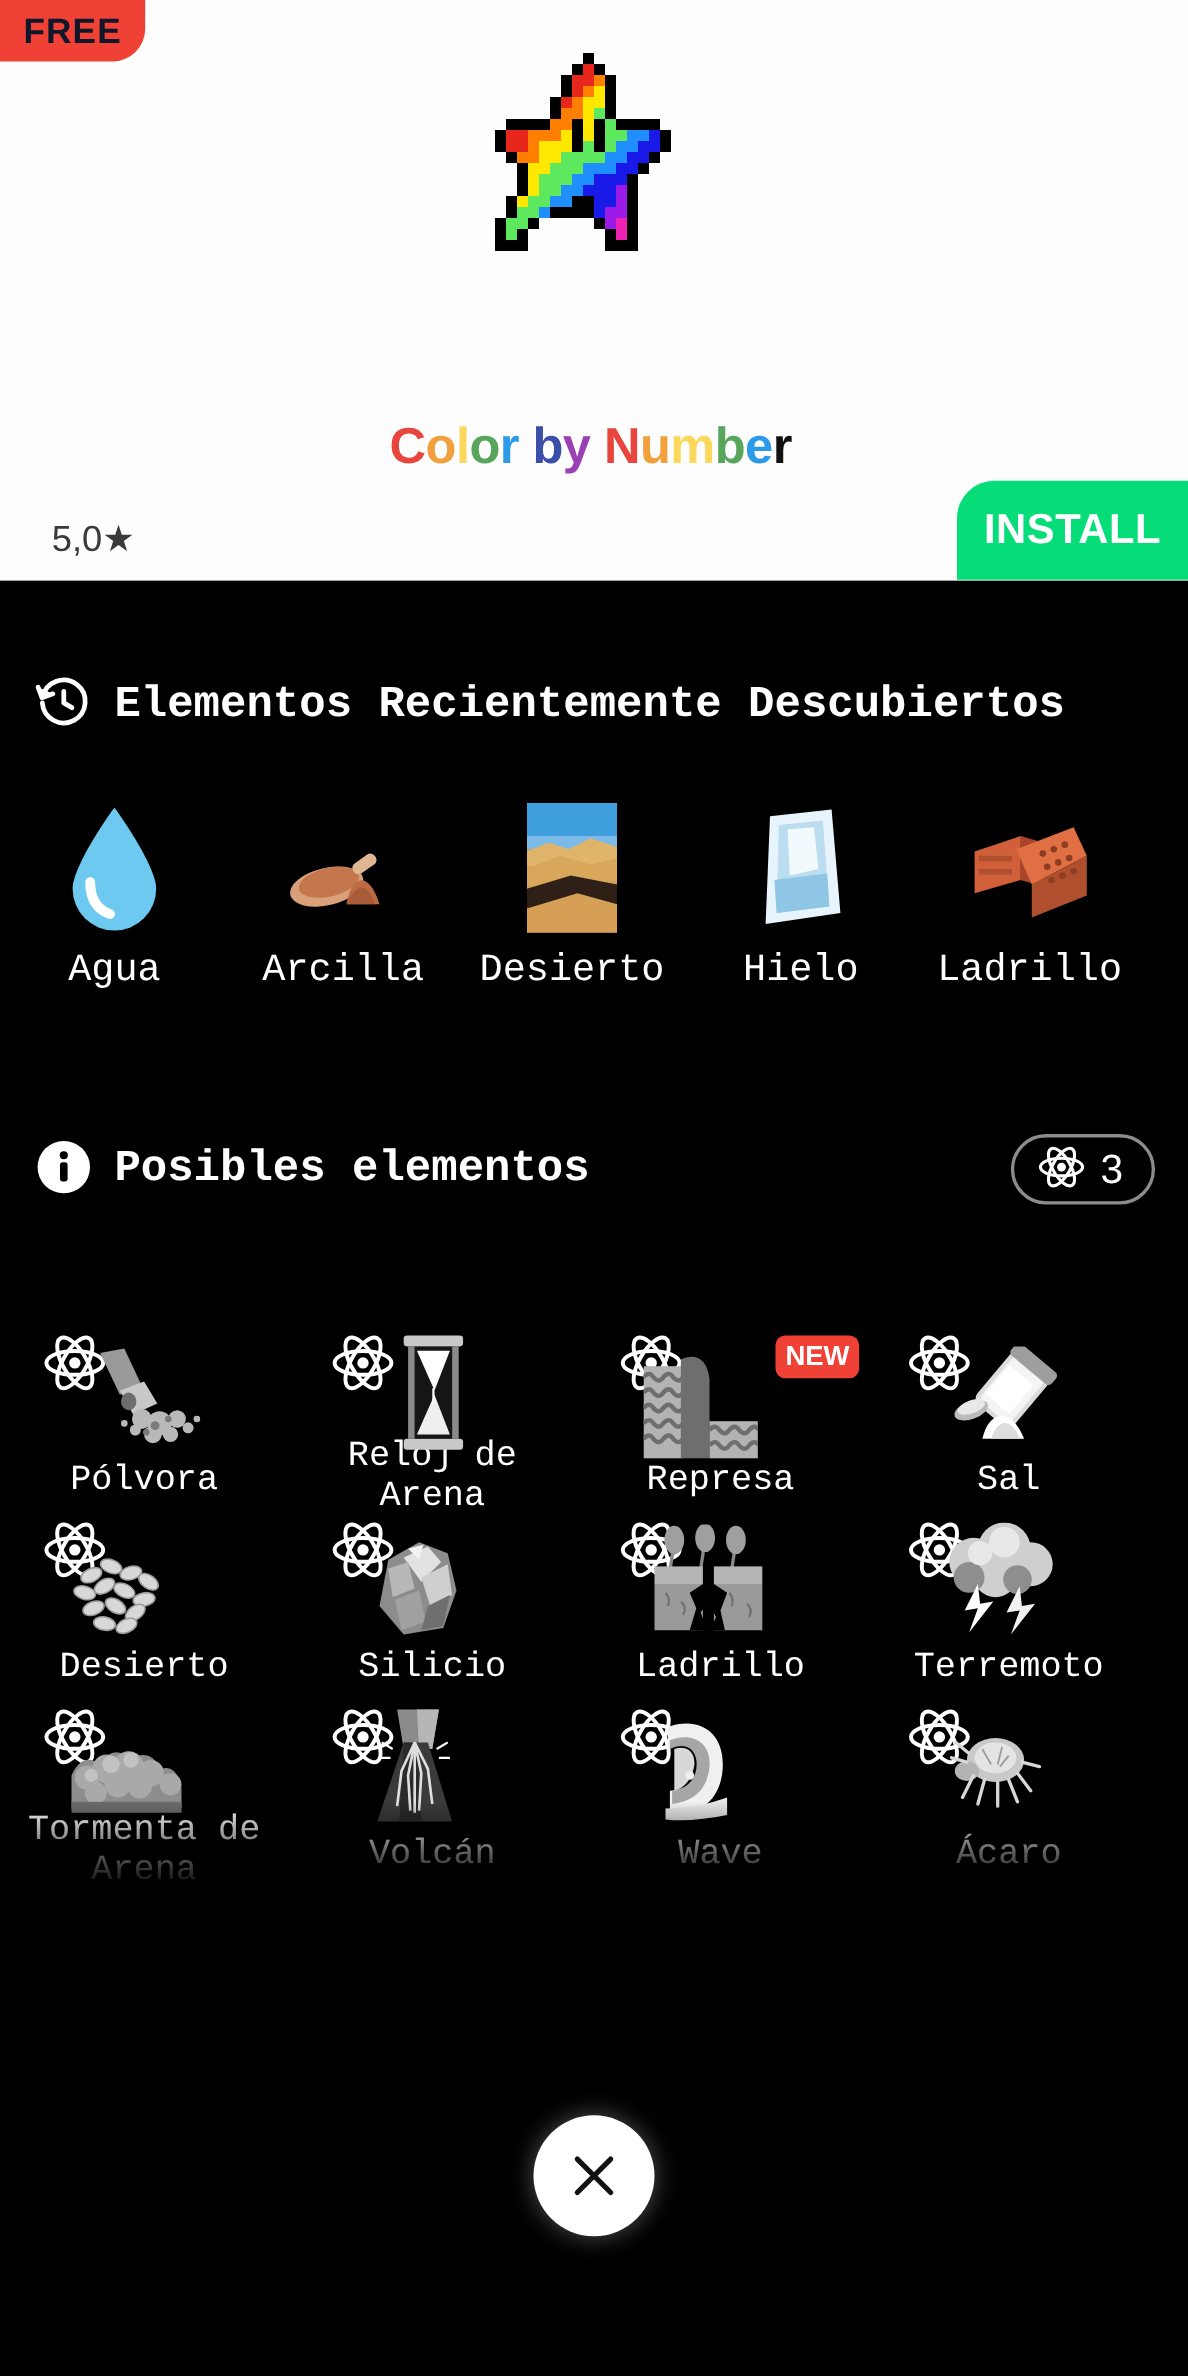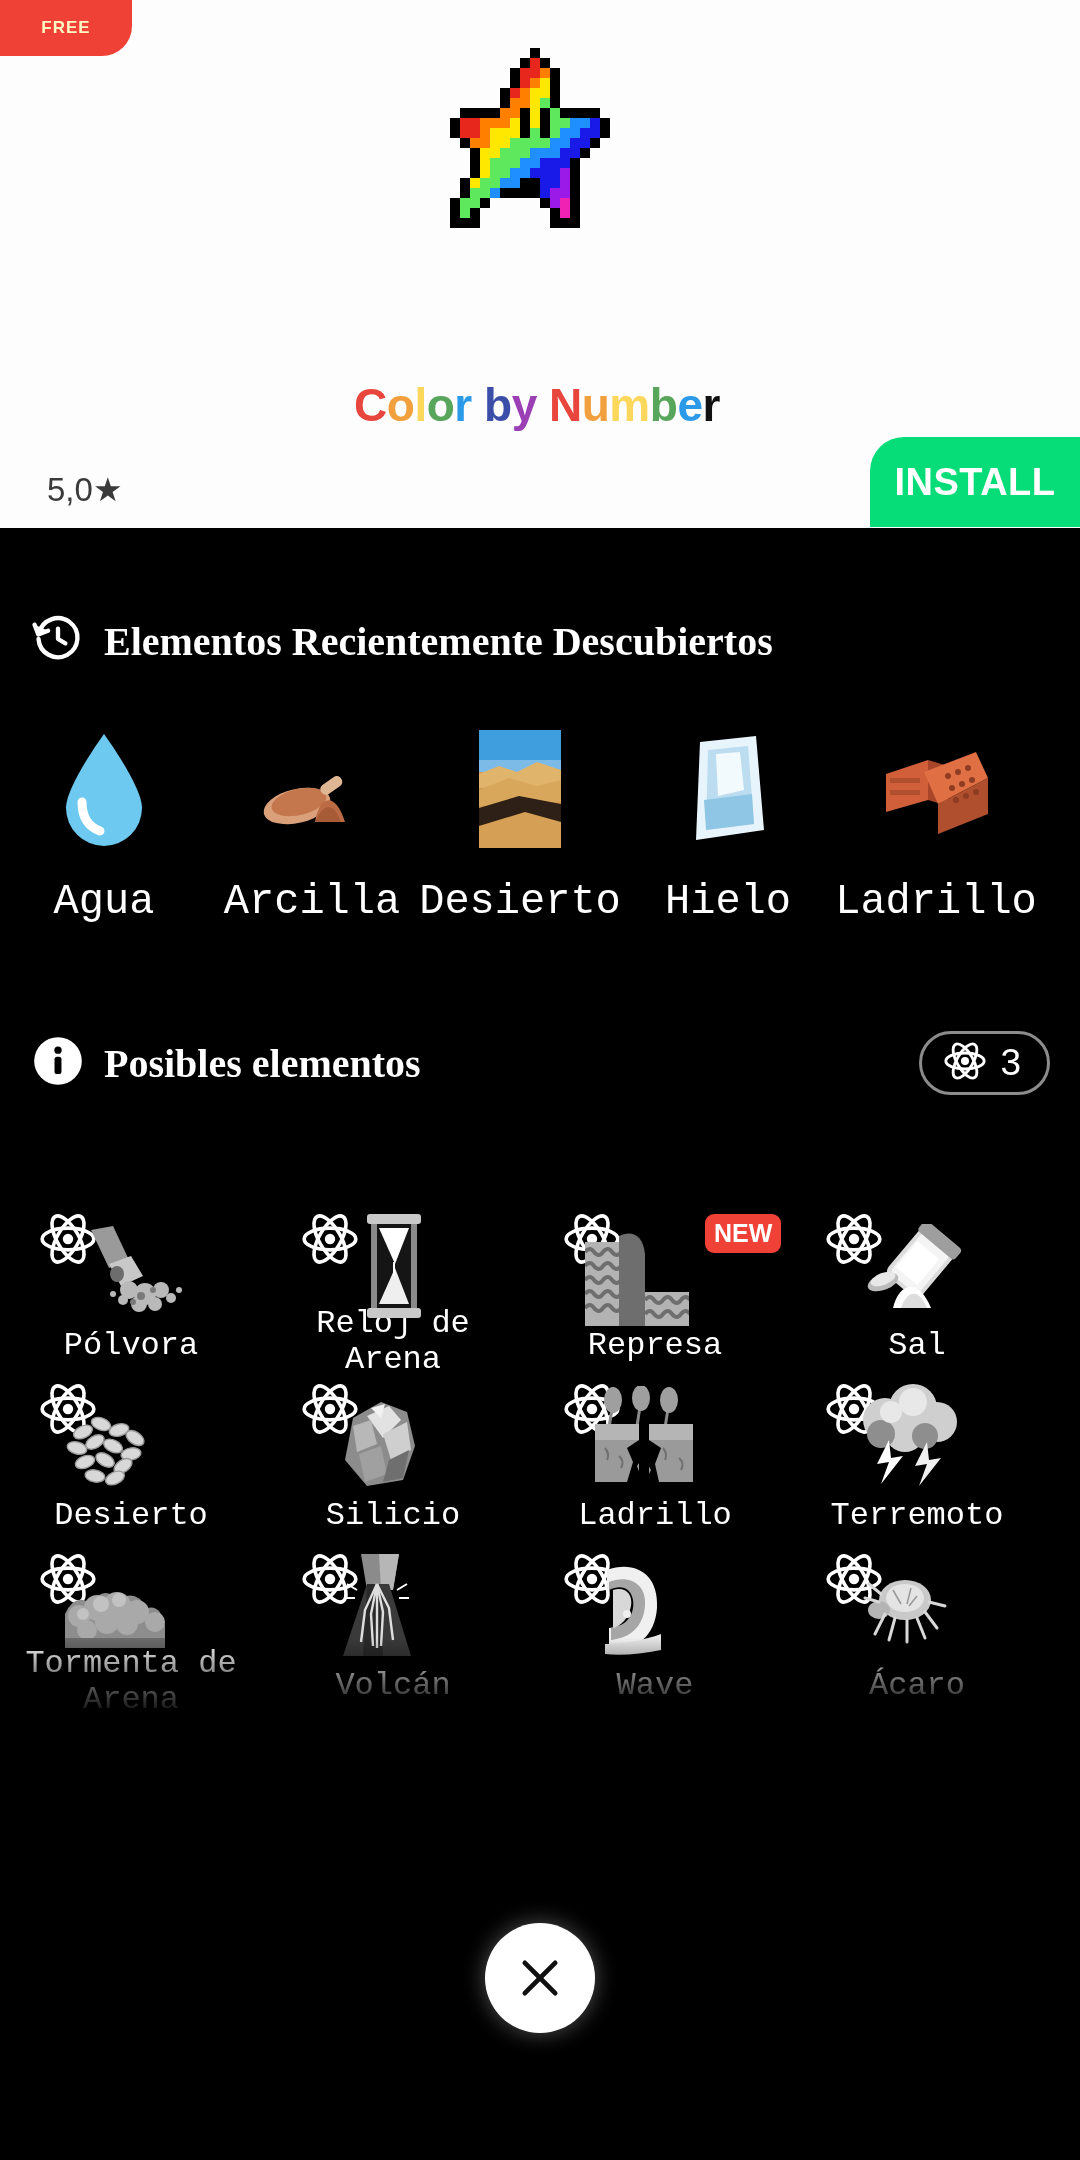--- a/index.html
+++ b/index.html
@@ -10,21 +10,21 @@
   #ad-banner{
     position:absolute; left:0; top:0; width:1080px; height:528px;
     background:#fdfdfd; overflow:hidden;
   }
   #free-badge{
     position:absolute; left:0; top:0; width:132px; height:56px;
     background:#ef4136; border-bottom-right-radius:30px;
     display:flex; align-items:center; justify-content:center;
   }
   #free-badge span{
-    color:#fef9c3; font-weight:bold; font-size:17px; letter-spacing:1px;
+    color:#0f172a; font-weight:bold; font-size:32px; letter-spacing:1px;
     font-family:"Liberation Sans", sans-serif;
   }
   #ad-art{
     position:absolute; left:50%; top:48px; transform:translateX(-50%);
     width:320px; height:250px;
   }
   #pixel-star{ display:block; margin:0 auto; }
   #ad-title{
     position:absolute; left:0; top:378px; width:1074px; text-align:center;
     font-size:46px; font-weight:bold; letter-spacing:-0.5px;
@@ -50,21 +50,21 @@
     position:absolute; left:0; top:528px; width:1080px; height:1632px;
     background:#000;
   }
 
   .section-head{
     display:flex; align-items:center; gap:20px;
     padding-left:32px;
   }
   .section-head .htxt{
     color:#fff; font-size:40px; font-weight:bold;
-    font-family:Liberation Serif, serif;
+    font-family:Liberation Mono, monospace;
   }
 
   #recent-head{ position:absolute; left:0; top:85px; }
   #possible-head{ position:absolute; left:0; top:503px; display:flex;
      align-items:center; width:1080px; padding-right:30px; }
   #possible-head .spacer{ flex:1; }
 
   #atom-counter{
     display:flex; align-items:center; gap:12px;
     border:3px solid #8c8c8c; border-radius:40px;
@@ -76,21 +76,21 @@
   #recent-strip{
     position:absolute; left:0; top:190px; width:1080px;
     display:flex;
   }
   .recent-cell{
     width:208px; display:flex; flex-direction:column;
     align-items:center; justify-content:flex-end;
   }
   .recent-cell .thumb{ height:130px; display:flex; align-items:flex-end; justify-content:center; }
   .recent-cell .rlabel{
-    margin-top:30px; color:#fff; font-size:42px;
+    margin-top:14px; color:#fff; font-size:35px;
     font-family:"Liberation Mono", monospace;
   }
 
   
   #possible-grid{
     position:absolute; left:0; top:680px; width:1080px; height:520px;
     overflow:hidden;
     -webkit-mask-image:linear-gradient(to bottom, #000 0, #000 430px, rgba(0,0,0,0.35) 478px, rgba(0,0,0,0) 510px);
     mask-image:linear-gradient(to bottom, #000 0, #000 430px, rgba(0,0,0,0.35) 478px, rgba(0,0,0,0) 510px);
   }

